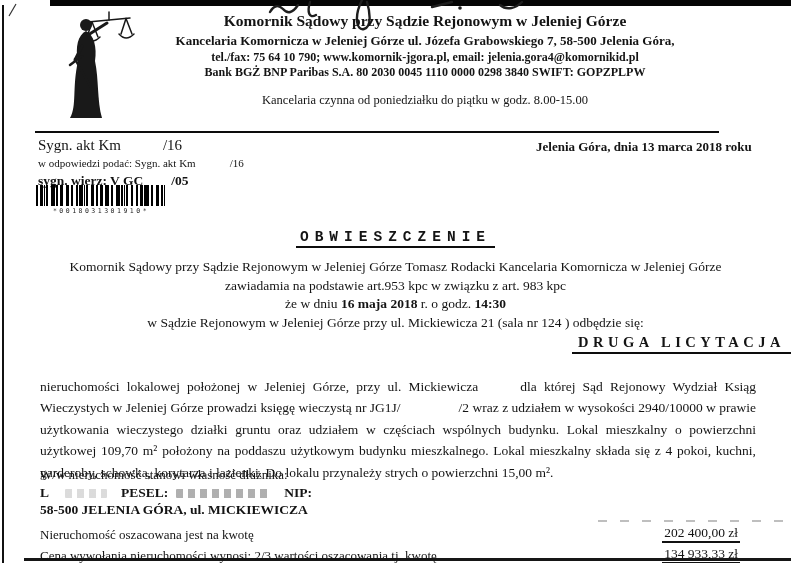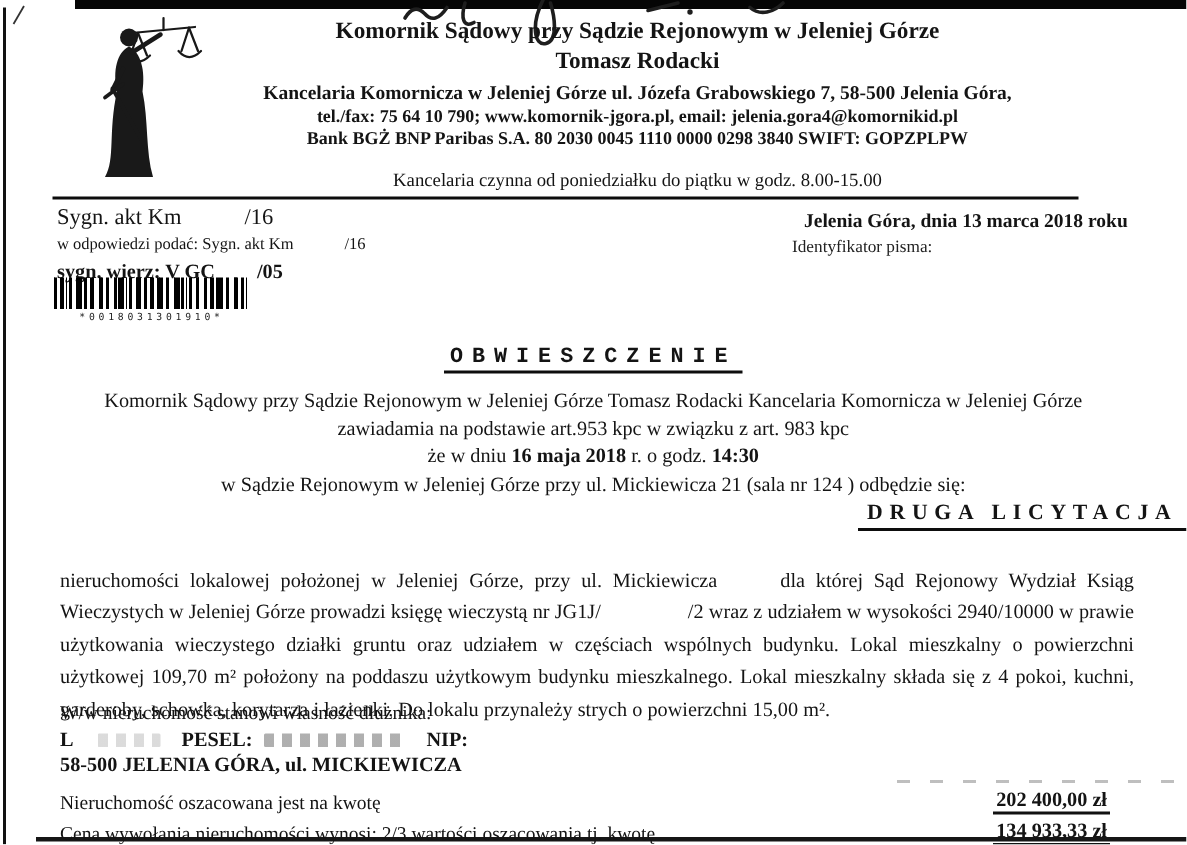--- a/index.html
+++ b/index.html
@@ -55,21 +55,21 @@
   .owner{position:absolute;left:40px;top:467px;line-height:16.5px;font-size:13px;}
   .owner-id{font-weight:bold;font-size:13.5px;margin-top:1px;}
   .owner-address{font-weight:bold;font-size:13.5px;margin-top:1px;}
   .smudge{display:inline-block;height:9px;vertical-align:middle;border-radius:1px;
     background:repeating-linear-gradient(90deg,rgba(110,110,110,.55) 0 7px,rgba(110,110,110,0) 7px 12px);}
   .smudge.light{opacity:.45;}
   
   .valuation{position:absolute;left:40px;top:525px;width:700px;}
   .val-row{display:flex;justify-content:space-between;align-items:flex-end;margin-bottom:3px;}
   .val-label{font-size:13px;}
-  .val-amount{font-size:13.5px;font-weight:bold;border-bottom:2px solid #111;padding:0 2px 0 2px;margin-left:38px;}
+  .val-amount{font-size:13.5px;font-weight:normal;border-bottom:2px solid #111;padding:0 2px 0 2px;margin-left:38px;}
 </style>
 </head>
 <body>
 
 <div class="page">
 
   <div class="scan-top-bar"></div>
   <div class="scan-left-line"></div>
   <div class="scan-bottom-bar"></div>
   <svg class="corner-tick" width="14" height="16">
@@ -107,38 +107,36 @@
       <path d="M30 38 L23 52"></path>
     </g>
     <g stroke="#191919" stroke-width="2.5" stroke-linecap="round">
       <line x1="23" y1="51" x2="45" y2="90"></line>
       <line x1="18" y1="57" x2="30" y2="48"></line>
     </g>
   </svg>
 
   <div class="header-block">
     <div class="h-line1">Komornik Sądowy przy Sądzie Rejonowym w Jeleniej Górze</div>
-    <div class="h-line2">Tomasz Rodacki</div>
     <div class="h-line3">Kancelaria Komornicza w Jeleniej Górze ul. Józefa Grabowskiego 7, 58-500 Jelenia Góra,</div>
     <div class="h-line4">tel./fax: 75 64 10 790; www.komornik-jgora.pl, email: jelenia.gora4@komornikid.pl</div>
     <div class="h-line5">Bank BGŻ BNP Paribas S.A. 80 2030 0045 1110 0000 0298 3840 SWIFT: GOPZPLPW</div>
     <div class="h-hours">Kancelaria czynna od poniedziałku do piątku w godz. 8.00-15.00</div>
   </div>
 
   <div class="divider"></div>
 
   <div class="ref-left">
     <div class="ref-case"><span>Sygn. akt Km</span><span class="gap" style="width:42px"></span><span>/16</span></div>
     <div class="ref-reply"><span>w odpowiedzi podać: Sygn. akt Km</span><span class="gap" style="width:34px"></span><span>/16</span></div>
     <div class="ref-creditor"><span>sygn. wierz: V GC</span><span class="gap" style="width:28px"></span><span>/05</span></div>
   </div>
 
   <div class="ref-right">
     <div class="ref-date">Jelenia Góra, dnia 13 marca 2018 roku</div>
-    <div class="ref-docid">Identyfikator pisma:</div>
   </div>
 
   <div class="barcode">
     <div class="barcode-bars"></div>
     <div class="barcode-text">*0018031301910*</div>
   </div>
 
   <div class="notice-title">
     <span>OBWIESZCZENIE</span>
   </div>

